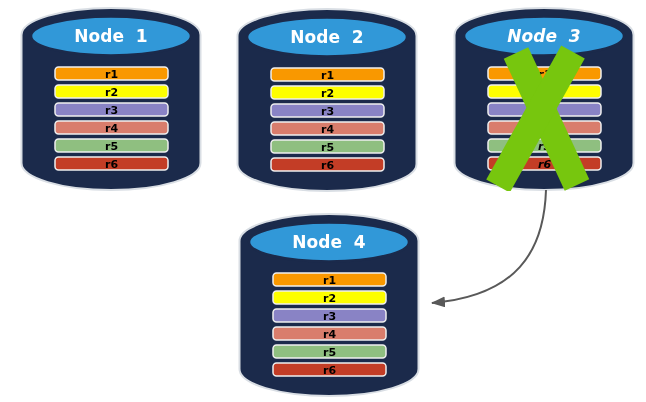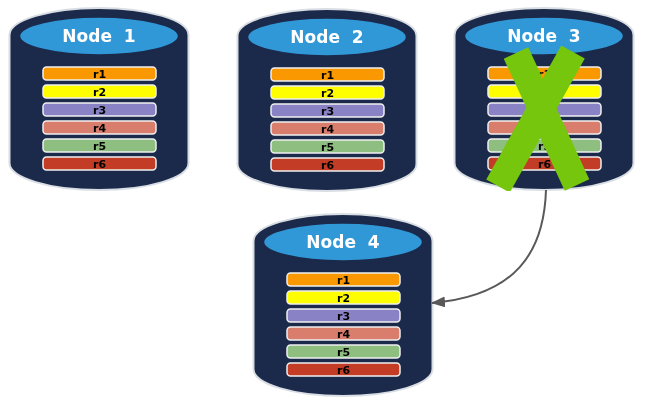--- a/index.html
+++ b/index.html
@@ -4,24 +4,24 @@
 <style>
   html,body{margin:0;padding:0;background:#ffffff;}
   .canvas{
     position:relative;
     width:646px;height:402px;
     background:#ffffff;
     font-family:"DejaVu Sans","Liberation Sans",sans-serif;
     overflow:hidden;
   }
   .node{position:absolute;width:182px;height:184px;}
-  #node1{left:8px;top:7px;}
+  #node1{left:20px;top:7px;}
   #node2{left:236px;top:8px;}
-  #node3{left:453px;top:7px;}
-  #node4{left:252px;top:213px;}
+  #node3{left:453px;top:7px;font-style:italic;}
+  #node4{left:238px;top:213px;}
   .node svg{display:block;width:182px;height:184px;}
   .node-title{
     font-family:"DejaVu Sans","Liberation Sans",sans-serif;
     font-size:17px;font-weight:bold;
     word-spacing:6px;
   }
   .bar-label{
     font-family:"DejaVu Sans","Liberation Sans",sans-serif;
     font-size:11px;font-weight:bold;
   }

